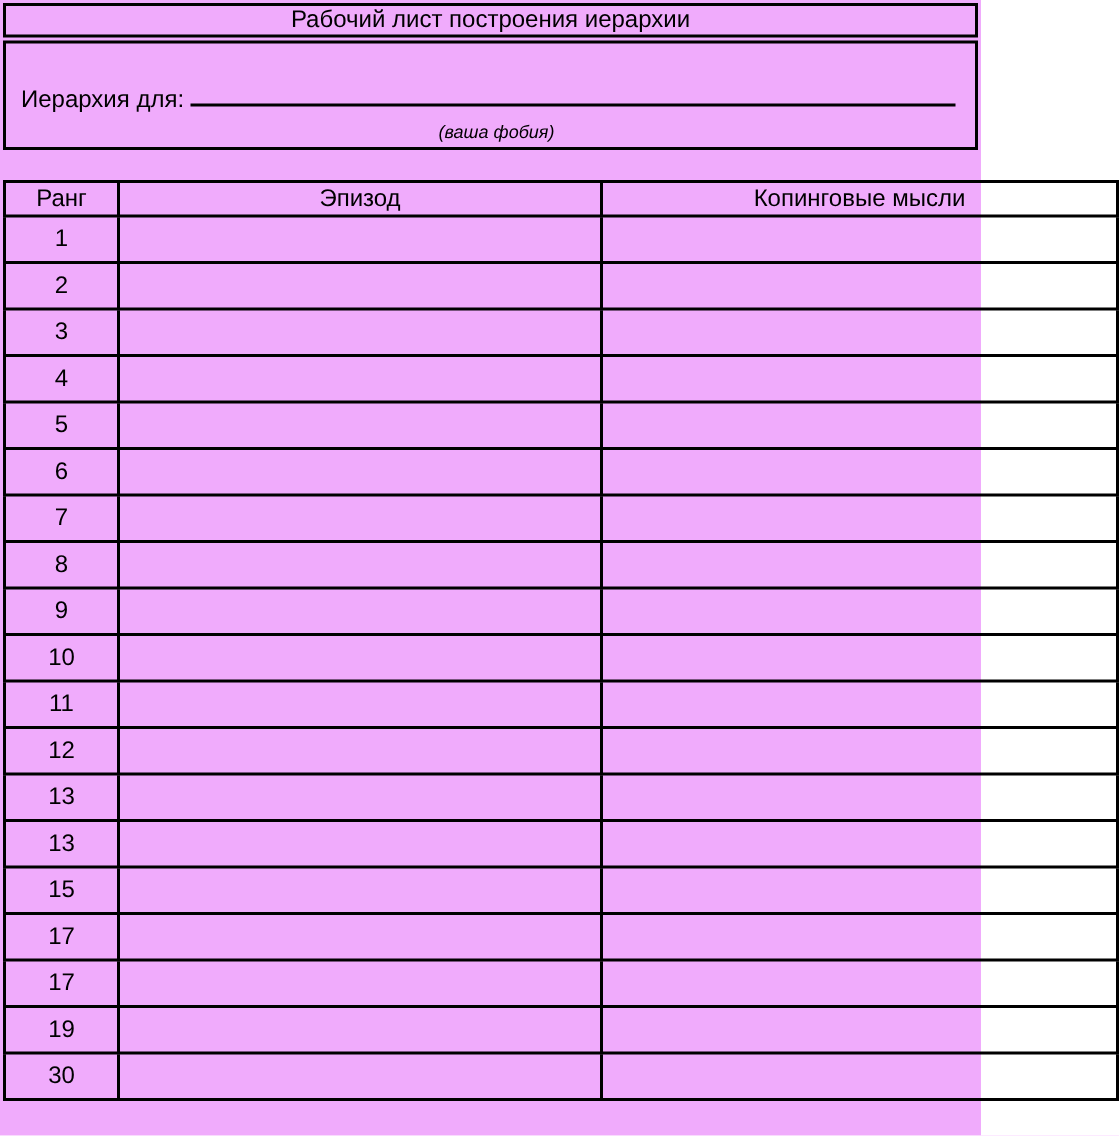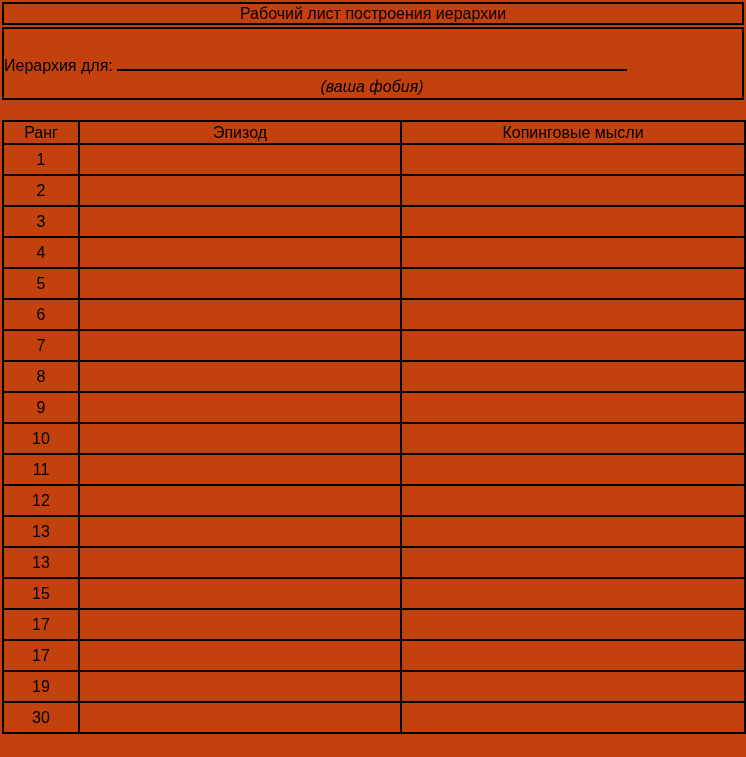--- a/index.html
+++ b/index.html
@@ -4,60 +4,60 @@
 <style>
   html, body {
     margin: 0;
     padding: 0;
     background: #ffffff;
     color: #000000;
     font-family: "Liberation Sans", sans-serif;
   }
   .sheet {
     position: relative;
-    width: 746px;
+    width: 654px;
     height: 757px;
     box-sizing: border-box;
     padding: 2px 2px 0 2px;
-    background: #c2410c;
+    background: #f0abfc;
   }
   .title-box {
     box-sizing: border-box;
     height: 23px;
     border: 2px solid #000000;
     display: flex;
     align-items: center;
     justify-content: center;
     font-size: 16px;
     line-height: 1;
   }
   .intro-box {
     box-sizing: border-box;
     height: 73px;
     margin-top: 2px;
     border: 2px solid #000000;
-    padding: 26px 2px 0 0;
+    padding: 26px 2px 0 10px;
   }
   .intro-line {
     font-size: 16px;
     line-height: 18px;
     white-space: nowrap;
   }
   .blank-line {
     display: inline-block;
     width: 510px;
     height: 14px;
     border-bottom: 2px solid #000000;
     vertical-align: baseline;
   }
   .caption {
     margin-top: 3px;
     text-align: center;
     font-style: italic;
-    font-size: 16px;
+    font-size: 12px;
     line-height: 18px;
   }
   table.grid {
     margin-top: 20px;
     border-collapse: collapse;
     table-layout: fixed;
     width: 742px;
   }
   table.grid th, table.grid td {
     border: 2px solid #000000;

